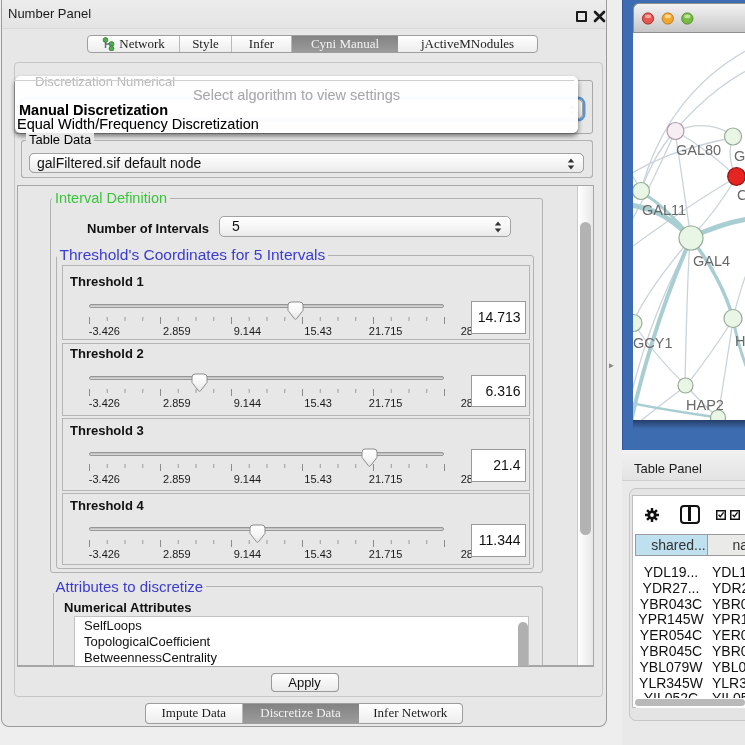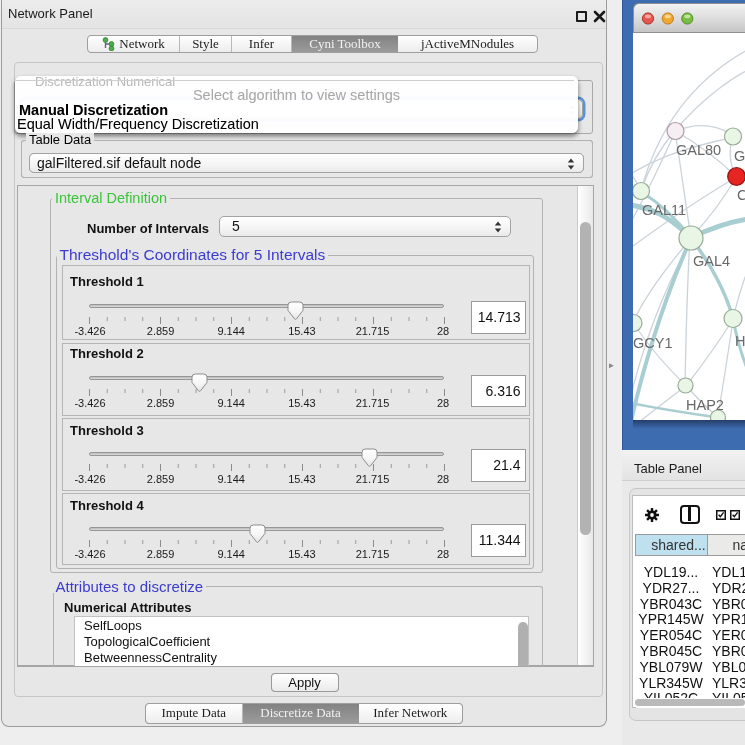--- a/index.html
+++ b/index.html
@@ -36,49 +36,49 @@
 .updown { position:absolute; }
 
 .tpanel { position:absolute; left:62px; width:468px; border:1px solid #b5b5b5;
   background:#e7e7e7; }
 .tname { position:absolute; left:19px; font-size:13px; font-weight:bold; color:#111;
   white-space:nowrap; }
 .track { position:absolute; left:27px; width:356px; height:4px;
   background:linear-gradient(#b9b9b9,#dedede); border:1px solid #979797;
   border-radius:2px; }
 .ruler { position:absolute; left:27px; }
-.ticklbl { position:absolute; width:60px; text-align:center; font-size:11px;
+.ticklbl { position:absolute; width:60px; text-align:right; font-size:11px;
   color:#1a1a1a; white-space:nowrap; }
 .thumb { position:absolute; }
 .vbox { position:absolute; left:408.5px; width:55px; height:32.5px; background:#fff;
   border:1px solid #9a9a9a; font-size:14px; color:#111; text-align:right;
   line-height:30px; padding-right:4px; }
 .trow { height:15.8px; line-height:15.8px; white-space:nowrap; }
 .c1 { display:inline-block; width:72px; text-align:center; }
 .c2 { display:inline-block; padding-left:5px; }
 </style>
 </head>
 <body>
 <div id="cp">
-  <div id="titlebar">Network Panel</div>
+  <div id="titlebar">Number Panel</div>
   <div class="winbtn" id="maxbtn"></div>
   <svg class="winbtn" id="closebtn" width="13" height="13" viewBox="0 0 13 13">
     <path d="M2,2 L11,11 M11,2 L2,11" stroke="#1a1a1a" stroke-width="2.6" stroke-linecap="round"></path>
   </svg>
 
   <div class="seg" id="toptabs" style="left:85px; top:34.5px; height:18px; width:451px;">
     <div style="width:92px;"><svg width="13" height="14" viewBox="0 0 13 14" style="margin-right:4px;">
       <path d="M3.5,4 V11 M3.5,7 H9" stroke="#5b6b7b" stroke-width="1.4" fill="none"></path>
       <circle cx="3.5" cy="3" r="2.4" fill="#4cae4f" stroke="#2e7d32" stroke-width="0.8"></circle>
       <circle cx="9.5" cy="7" r="2.4" fill="#4cae4f" stroke="#2e7d32" stroke-width="0.8"></circle>
       <circle cx="9.5" cy="11.5" r="2.4" fill="#4cae4f" stroke="#2e7d32" stroke-width="0.8"></circle>
     </svg>Network</div>
     <div style="width:52px;">Style</div>
     <div style="width:60px;">Infer</div>
-    <div class="sel" style="width:106px;">Cyni Toolbox</div>
+    <div class="sel" style="width:106px;">Cyni Manual</div>
     <div style="flex:1;">jActiveMNodules</div>
   </div>
 
   <div class="abs" style="left:12px; top:62px; width:589px; height:635px;
     border:1px solid #c6c6c6; border-radius:4px; background:#e7e7e7;"></div>
 </div>
 
 <div class="grp" style="left:13.5px; top:79.5px; width:579px; height:54px; border-color:#a8a8a8;"></div>
 <div class="abs" style="left:35px; top:73.5px; font-size:13px; color:#b7b7b7; white-space:nowrap; z-index:5;">Discretization Numerical</div>
 <div class="abs" style="left:13.5px; top:79.5px; width:560px; height:1px; background:#cfcfcf; z-index:5;"></div>

